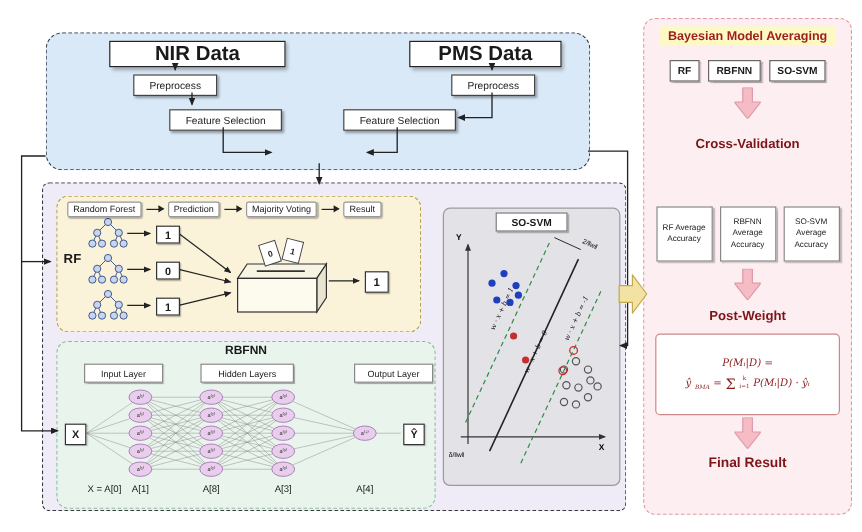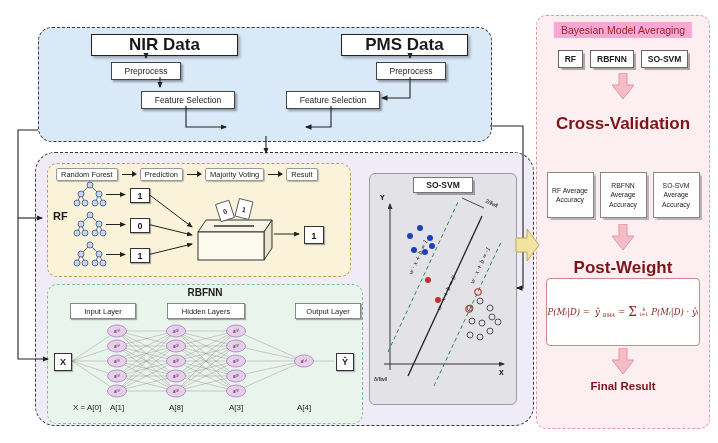--- a/index.html
+++ b/index.html
@@ -19,21 +19,21 @@
     box-shadow:1.5px 1.5px 2px rgba(0,0,0,.35);font-size:8.5px;
     display:flex;align-items:center;justify-content:center;}
   .pre-l{left:72px;top:34px;width:68px;height:16px;}
   .pre-r{left:337px;top:34px;width:68px;height:16px;}
   .fs-l{left:102px;top:63px;width:92px;height:16px;}
   .fs-r{left:247px;top:63px;width:92px;height:16px;}
   .fusion{left:192px;top:92px;width:72px;height:16px;}
 
   
   .mid-box{position:absolute;left:35px;top:152px;width:485px;height:272px;
-    background:#f0ecf7;border:1.6px dashed #3a3a3a;border-radius:20px;padding-left:12px;}
+    background:#f0ecf7;border:1.6px dashed #3a3a3a;border-radius:6px;}
   .rf-box{position:absolute;left:11px;top:10px;width:302px;height:112px;
     background:#faf3da;border:1.3px dashed #b3a352;border-radius:10px;}
   .rf-header{position:absolute;left:8px;top:4px;right:6px;display:flex;align-items:center;gap:4px;}
   .hchip{background:#fff;border:1px solid #999;border-radius:2px;padding:1px 4px;
     font-size:7.5px;white-space:nowrap;box-shadow:1px 1px 1px rgba(0,0,0,.25);}
   .hsep{position:relative;width:14px;height:1px;background:#222;flex:none;}
   .hsep::after{content:"";position:absolute;right:-1px;top:-3px;
     border-left:5px solid #222;border-top:3px solid transparent;border-bottom:3px solid transparent;}
   .rf-label{position:absolute;left:5px;top:46px;font-weight:bold;font-size:11px;}
   .rf-svg{position:absolute;left:0;top:0;}
@@ -66,37 +66,37 @@
   .svm-title{position:absolute;left:50%;transform:translateX(-50%);top:3px;width:58px;height:14px;
     background:#fff;border:1px solid #777;box-shadow:1.5px 1.5px 1px rgba(0,0,0,.3);
     font-size:8.5px;font-weight:bold;display:flex;align-items:center;justify-content:center;z-index:2;}
   .svm-svg{position:absolute;left:0;top:0;}
   .svm-lab{font-size:5.8px;font-style:italic;font-family:"DejaVu Serif",serif;fill:#111;}
 
   
   .right-panel{position:absolute;left:536px;top:15px;width:172px;height:412px;
     background:#fdeef1;border:1.6px dashed #dc9aa4;border-radius:10px;}
   .bma-title{position:absolute;top:6px;left:50%;transform:translateX(-50%);
-    background:#f9a8d4;color:#9c1f1f;font-weight:normal;font-size:10.5px;
+    background:#fef9c3;color:#9c1f1f;font-weight:bold;font-size:10.5px;
     padding:2px 7px;white-space:nowrap;text-align:center;}
   .models-row{position:absolute;left:0;right:0;top:34px;display:flex;justify-content:center;gap:7px;}
   .model-chip{background:#fff;border:1px solid #666;box-shadow:1.5px 1.5px 1px rgba(0,0,0,.3);
     font-size:8.5px;font-weight:bold;padding:3px 6px;}
   .pink-arrow{position:absolute;left:calc(50% - 11px);}
   .pa1{top:57px}.pa2{top:208px}.pa3{top:332px}
-  .stage{position:absolute;left:0;right:0;text-align:center;font-weight:bold;color:#7d1418;font-size:17px;}
+  .stage{position:absolute;left:0;right:0;text-align:center;font-weight:bold;color:#7d1418;font-size:11px;}
   .cv{top:98px}.pw{top:242px}.fr{top:364px;font-size:11.5px}
   .acc-row{position:absolute;left:0;right:0;top:156px;display:flex;justify-content:center;gap:6px;}
   .acc-box{width:47px;height:46px;background:#fff;border:1px solid #888;
     box-shadow:1.5px 1.5px 1px rgba(0,0,0,.25);font-size:6.8px;line-height:1.35;
     display:flex;align-items:center;justify-content:center;text-align:center;padding:2px;box-sizing:border-box;}
   .formula-box{position:absolute;left:9px;right:9px;top:262px;height:66px;background:#fff;
     border:1px solid #cc8888;border-radius:4px;color:#8a1a1a;
     font-family:"DejaVu Serif",serif;font-style:italic;font-size:8.5px;
-    display:flex;flex-direction:row;align-items:center;justify-content:center;gap:5px;}
+    display:flex;flex-direction:column;align-items:center;justify-content:center;gap:5px;}
   .f-row{display:flex;align-items:center;gap:3px;}
   .frac{display:inline-flex;flex-direction:column;align-items:center;}
   .frac .den{border-top:1px solid #8a1a1a;padding:0 8px;}
   .subsm{font-size:5px;transform:translateY(3px);}
   .sigma{font-size:12px;font-style:normal;}
   .lims{display:inline-flex;flex-direction:column;font-size:4.8px;line-height:1.1;
     font-style:normal;text-align:center;}
 
   .overlay{position:absolute;left:0;top:0;pointer-events:none;}
 </style>

